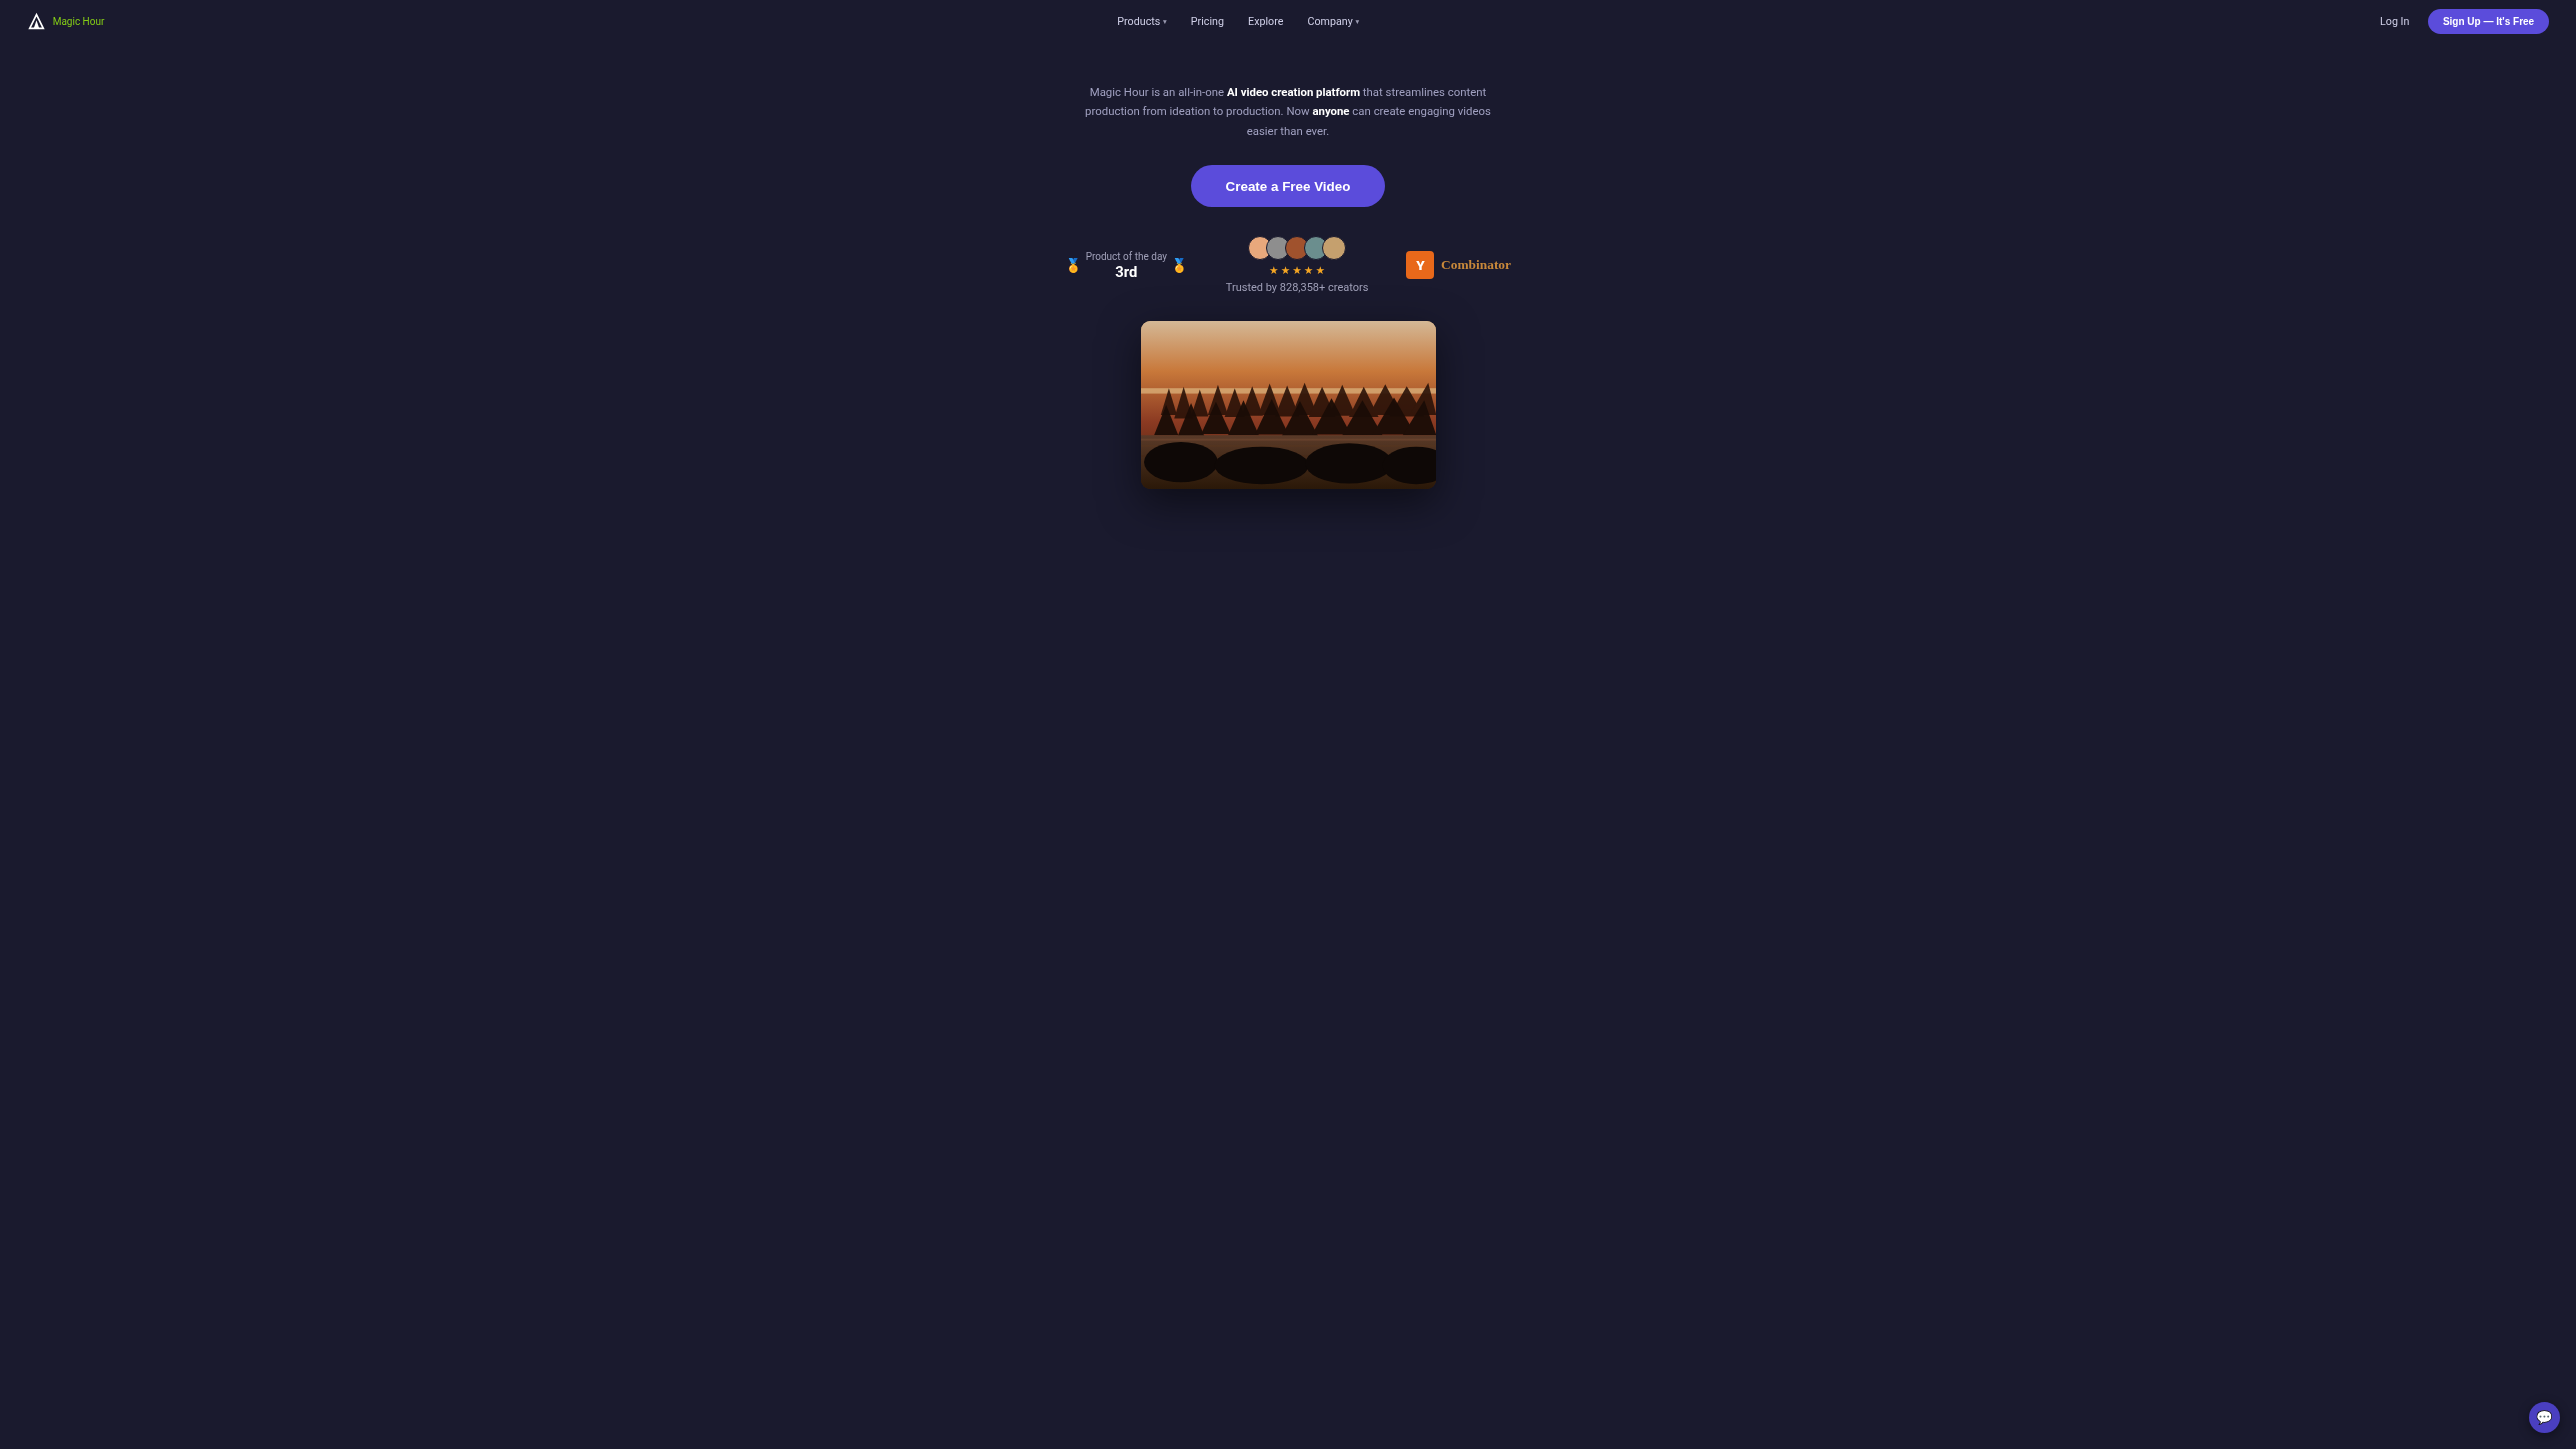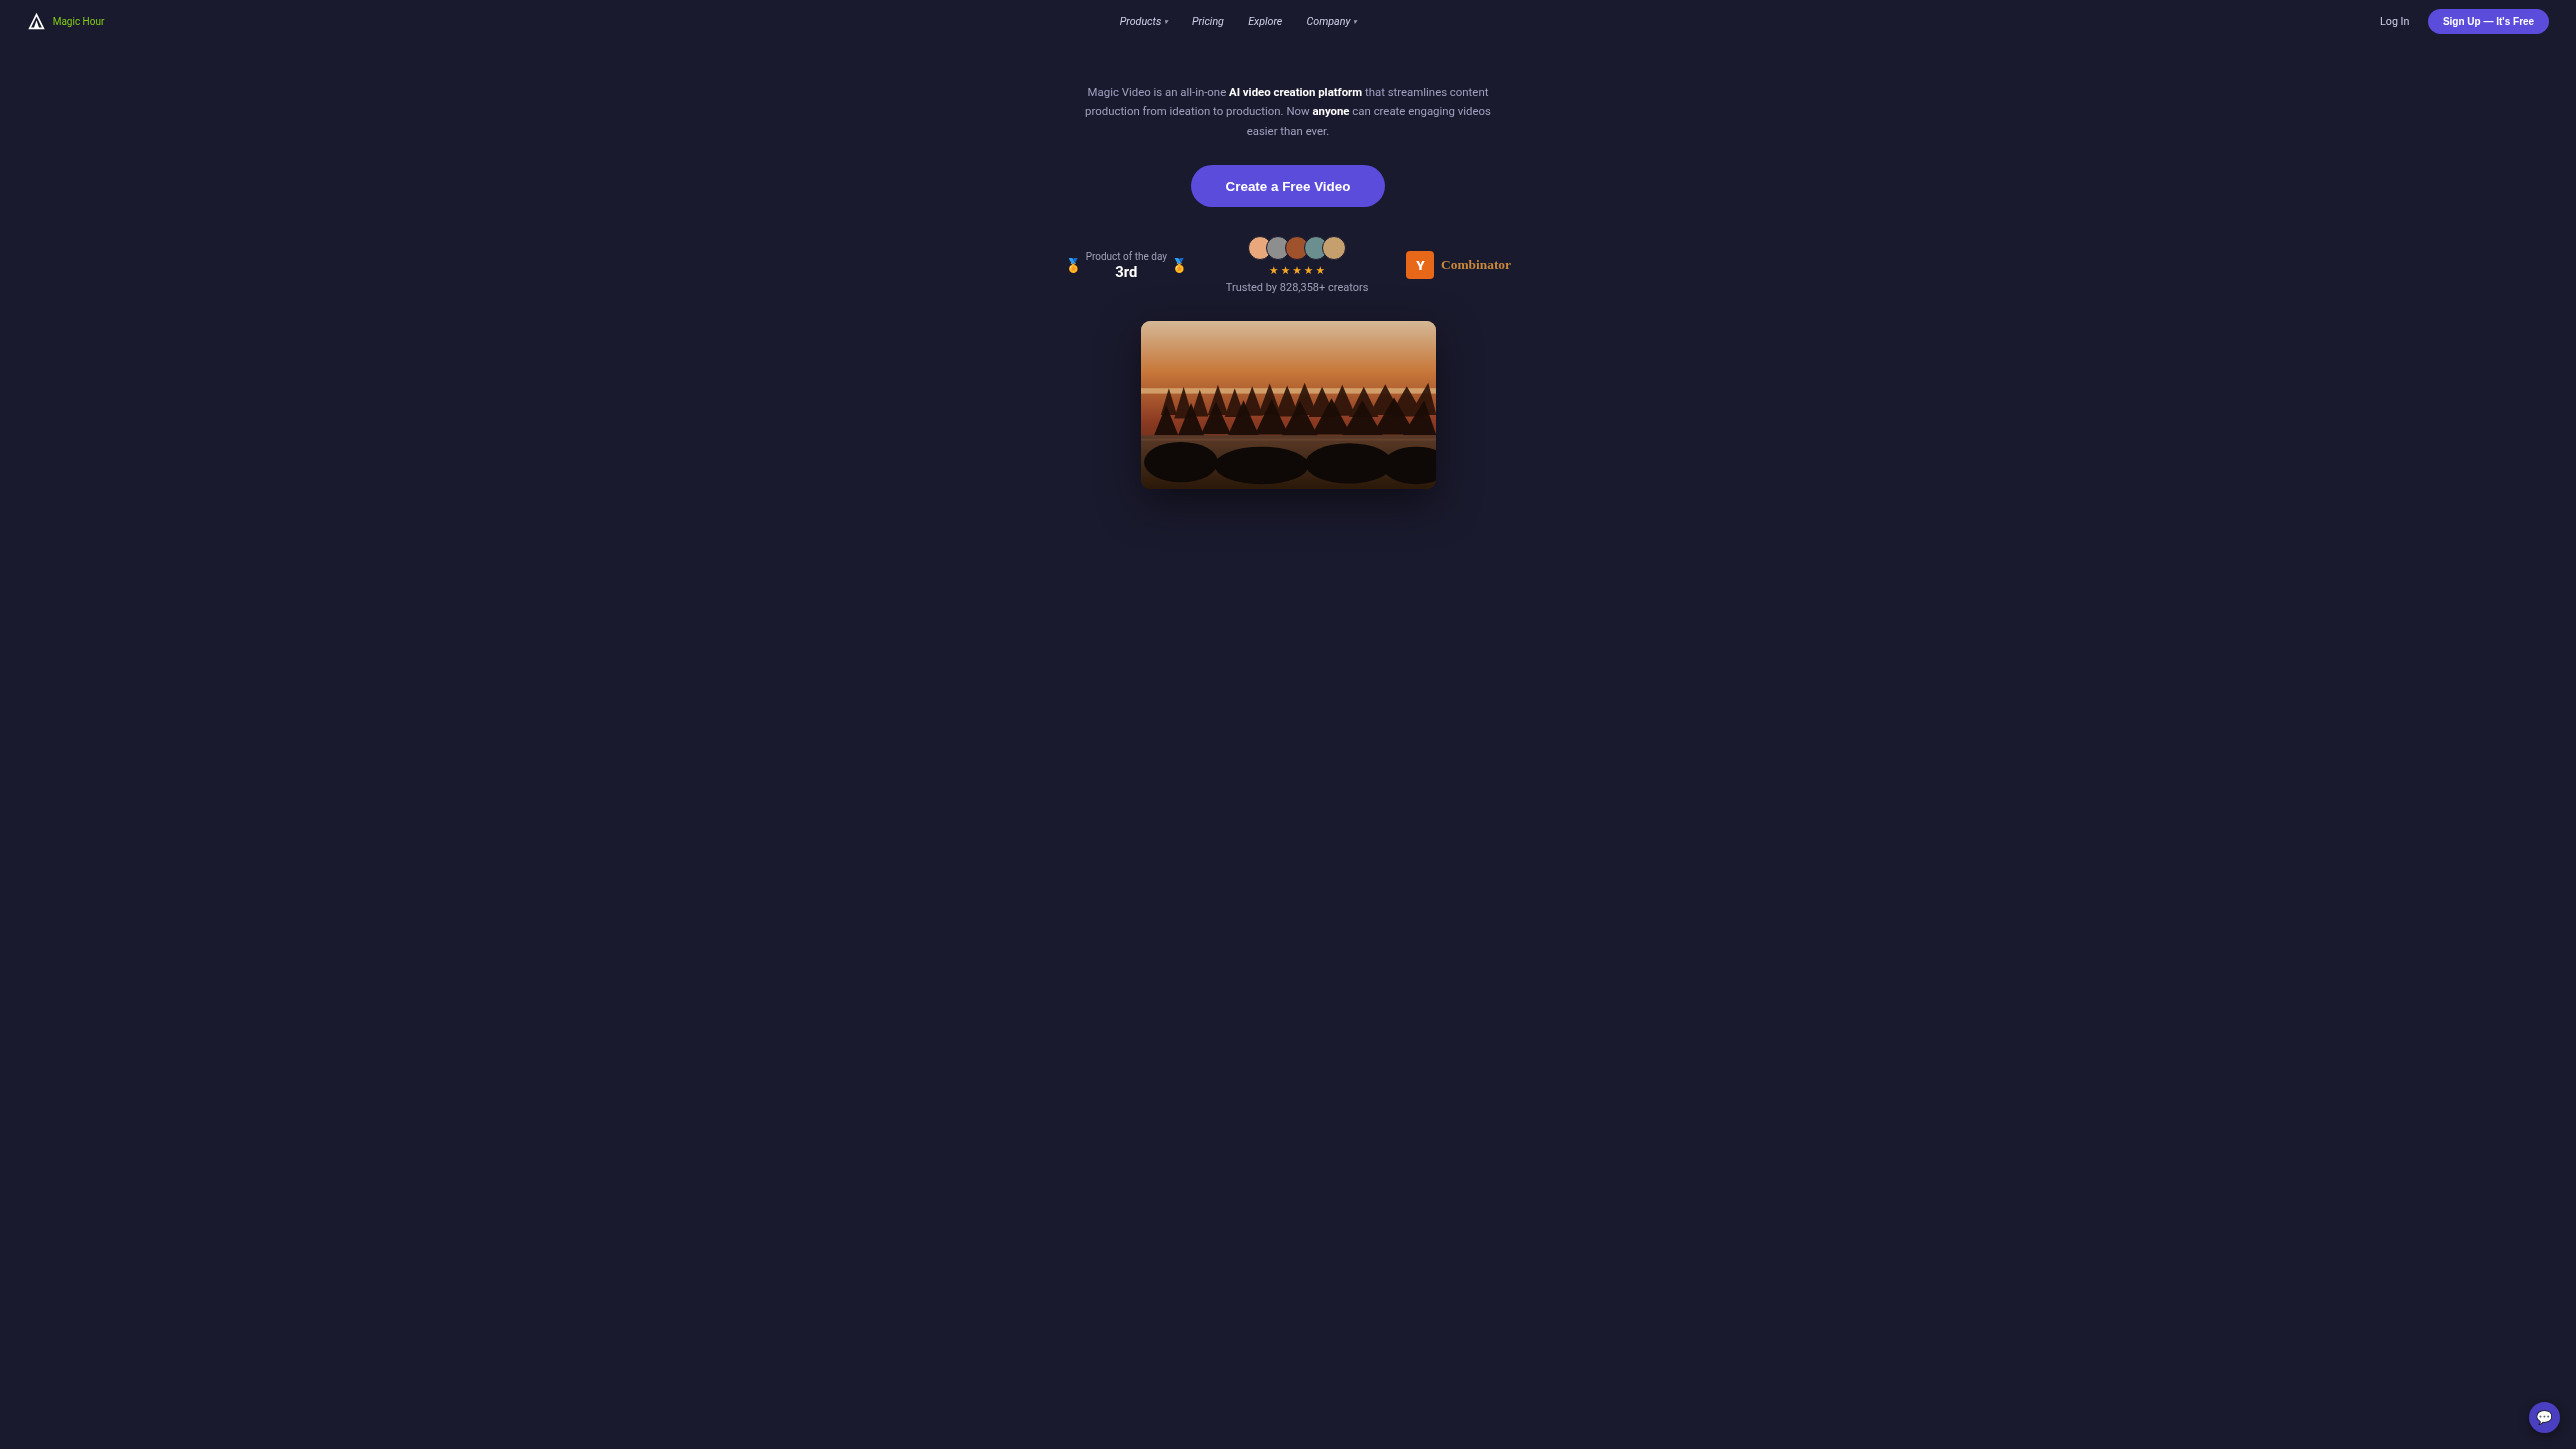--- a/index.html
+++ b/index.html
@@ -46,21 +46,20 @@
     .nav-item {
       display: flex;
       align-items: center;
       gap: 2.7px;
       padding: 5.4px 9.4px;
       font-size: 10.7px;
       color: #d0d0e8;
       cursor: pointer;
       border-radius: 4px;
       transition: background 0.2s;
-      font-style: italic;
     }
     .nav-chevron {
       font-size: 7.4px;
       opacity: 0.7;
     }
     .nav-right {
       display: flex;
       align-items: center;
       gap: 10.7px;
     }
@@ -299,21 +298,21 @@
 
   <div class="nav-right">
     <span class="nav-login">Log In</span>
     <button class="nav-signup">Sign Up — It's Free</button>
   </div>
 </nav>
 
 <section class="hero">
 
   <p class="hero-subtitle">
-    <span>Magic Video is an all-in-one </span><strong>AI video creation platform</strong><span> that streamlines content production from ideation to production. Now </span><strong>anyone</strong><span> can create engaging videos easier than ever.</span>
+    <span>Magic Hour is an all-in-one </span><strong>AI video creation platform</strong><span> that streamlines content production from ideation to production. Now </span><strong>anyone</strong><span> can create engaging videos easier than ever.</span>
   </p>
 
   <button class="hero-cta">Create a Free Video</button>
 
   <div class="social-proof">
 
     <div class="product-hunt">
       <div class="ph-badge">
         <span class="ph-laurel">🏅</span>
         <div class="ph-inner">

